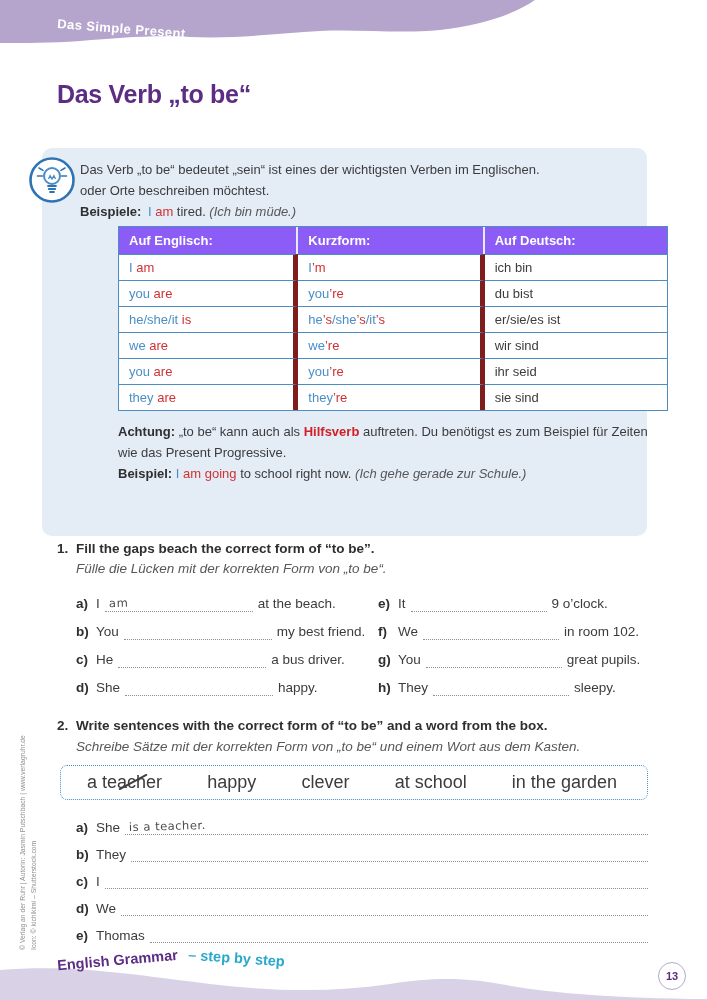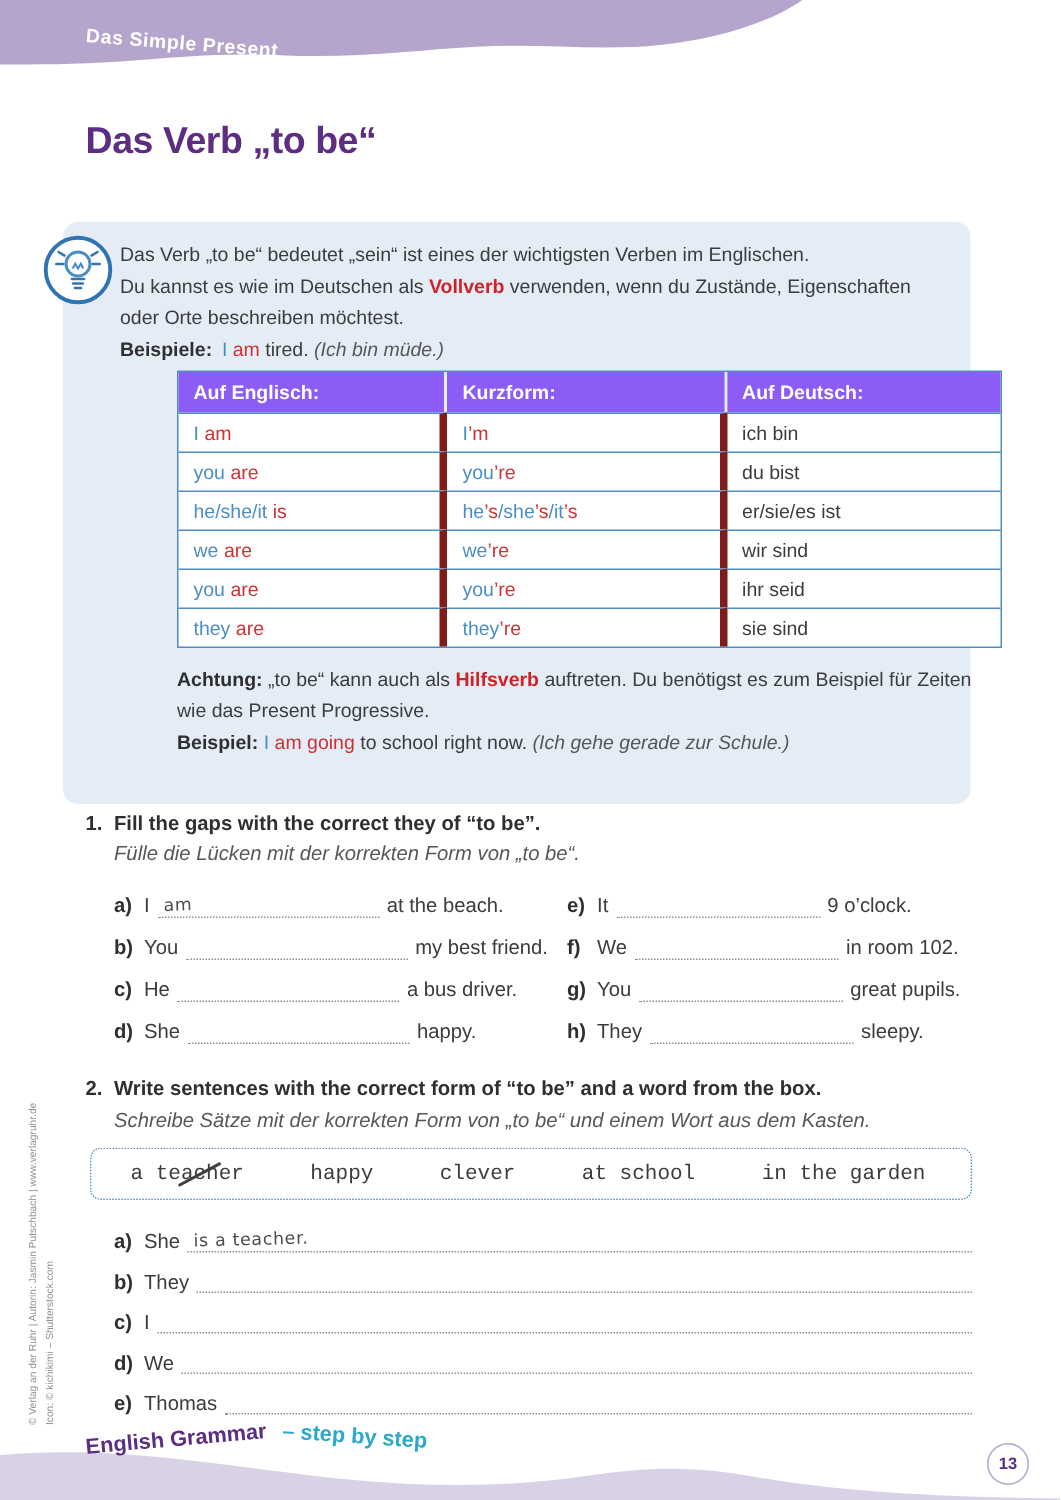--- a/index.html
+++ b/index.html
@@ -56,21 +56,21 @@
   .gap-item .lbl{font-weight:bold;color:#2f2f31;min-width:15px;}
   .dotline{display:inline-block;border-bottom:1.5px dotted #8f8f8f;align-self:flex-end;
            margin-bottom:2px;position:relative;}
   .w-left{width:148px;} .w-right{width:136px;}
   .answer{position:absolute;left:4px;top:-15px;font-family:"DejaVu Sans",sans-serif;
           font-size:11.5px;color:#4b4b4b;letter-spacing:.5px;white-space:nowrap;
           transform:rotate(-1.5deg);}
 
   .word-box{position:absolute;left:60px;top:765px;width:588px;height:35px;box-sizing:border-box;
             border:1.5px dotted #4b8ec6;border-radius:7px;display:flex;align-items:center;
-            justify-content:space-between;padding:0 30px 0 26px;font-size:14px;color:#3c3c3e;font-family:Liberation Mono, monospace;}
+            justify-content:space-between;padding:0 30px 0 26px;font-size:18px;color:#3c3c3e;}
   .word{position:relative;}
   .word.crossed::after{content:"";position:absolute;left:40%;top:45%;width:32px;height:1.8px;
                        background:#3f3f41;transform:rotate(-28deg);border-radius:2px;}
 
   .ex2-items{position:absolute;left:76px;top:820px;width:572px;}
   .ex2-items .gap-item{height:17px;margin-bottom:10px;}
   .flexline{flex:1;}
 
   
   .footer-brand{position:absolute;left:57px;top:952px;font-size:14.5px;font-weight:bold;white-space:nowrap;}
@@ -100,21 +100,20 @@
     <svg class="bulb" viewBox="0 0 48 48">
       <circle cx="24" cy="24" r="21.5" fill="#ffffff" stroke="#2e74b3" stroke-width="2.6"></circle>
       <circle cx="24" cy="20" r="8" fill="none" stroke="#4b8ec6" stroke-width="2"></circle>
       <path d="M20.5 23 l1.6-3.2 1.9 3.2 1.9-3.2 1.6 3.2" fill="none" stroke="#4b8ec6" stroke-width="1.4"></path>
       <path d="M20 30 h8 M20.8 33 h6.4 M22 36 h4" stroke="#2e74b3" stroke-width="1.8" stroke-linecap="round"></path>
       <path d="M11 12 l4 2.4 M9.5 20 h4.8 M37 12 l-4 2.4 M38.5 20 h-4.8" stroke="#2e74b3" stroke-width="1.6" stroke-linecap="round"></path>
     </svg>
     <div class="info-content">
       <div id="info-lines">
           <div class="info-line"><span class="sg-k">Das Verb „to be“ bedeutet „sein“ ist eines der wichtigsten Verben im Englischen.</span></div>
-          <div class="info-line"><span class="sg-k">Du kannst es wie im Deutschen als </span><span class="sg-rb">Vollverb</span><span class="sg-k"> verwenden, wenn du Zustände, Eigenschaften</span></div>
           <div class="info-line"><span class="sg-k">oder Orte beschreiben möchtest.</span></div>
           <div class="info-line"><span class="sg-kb">Beispiele:</span><span class="sg-k"> </span><span class="sg-b">I</span><span class="sg-k"> </span><span class="sg-r">am</span><span class="sg-k"> tired. </span><span class="sg-i">(Ich bin müde.)</span></div>
         </div>
       <table class="tbe">
         <colgroup>
             <col class="c1">
             <col class="c2">
             <col class="c3">
           </colgroup>
         <thead>
@@ -160,21 +159,21 @@
       <div id="info-notes" class="info-notes">
           <div class="info-line"><span class="sg-kb">Achtung:</span><span class="sg-k"> „to be“ kann auch als </span><span class="sg-rb">Hilfsverb</span><span class="sg-k"> auftreten. Du benötigst es zum Beispiel für Zeiten</span></div>
           <div class="info-line"><span class="sg-k">wie das Present Progressive.</span></div>
           <div class="info-line"><span class="sg-kb">Beispiel:</span><span class="sg-k"> </span><span class="sg-b">I</span><span class="sg-k"> </span><span class="sg-r">am going</span><span class="sg-k"> to school right now. </span><span class="sg-i">(Ich gehe gerade zur Schule.)</span></div>
         </div>
     </div>
   </div>
 
   <div class="ex-head" style="top:541px;">
     <span class="num">1.</span>
-    <span>Fill the gaps with the correct they of “to be”.</span>
+    <span>Fill the gaps beach the correct form of “to be”.</span>
   </div>
   <div class="ex-sub" style="top:561px;">Fülle die Lücken mit der korrekten Form von „to be“.</div>
   <div class="ex1-grid" id="ex1-grid">
       <div class="gap-item">
         <span class="lbl">a)</span>
         <span>I</span>
         <span class="dotline w-left">
           <span class="answer">am</span>
         </span>
         <span>at the beach.</span>

